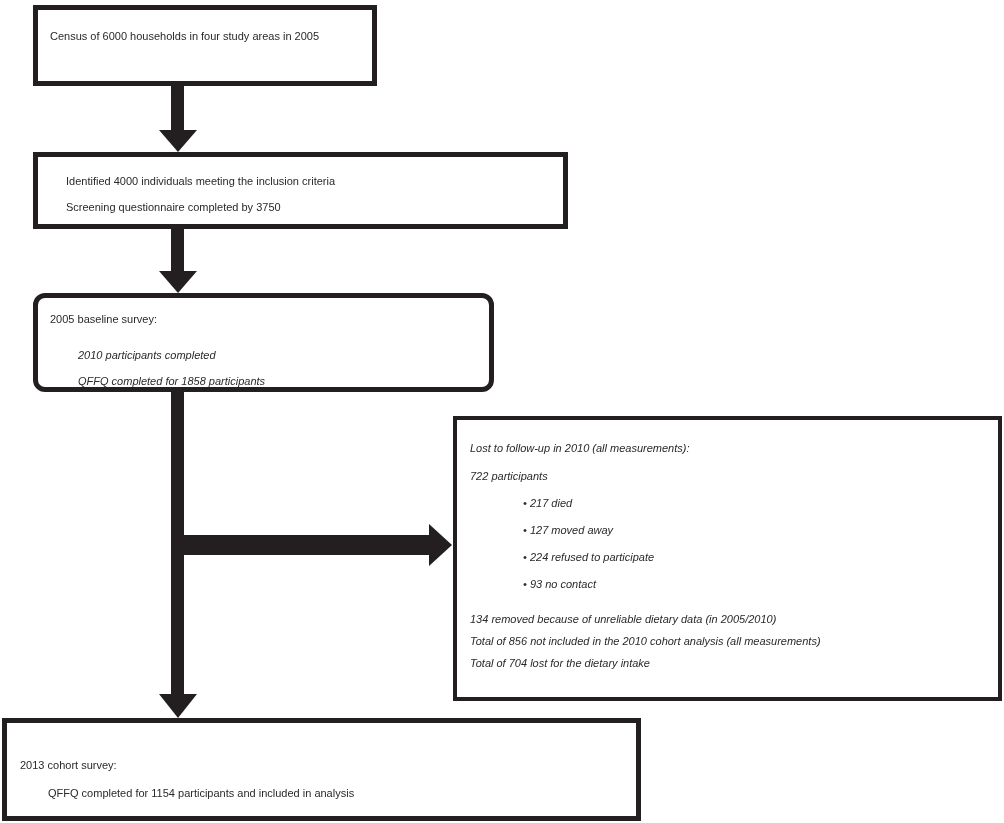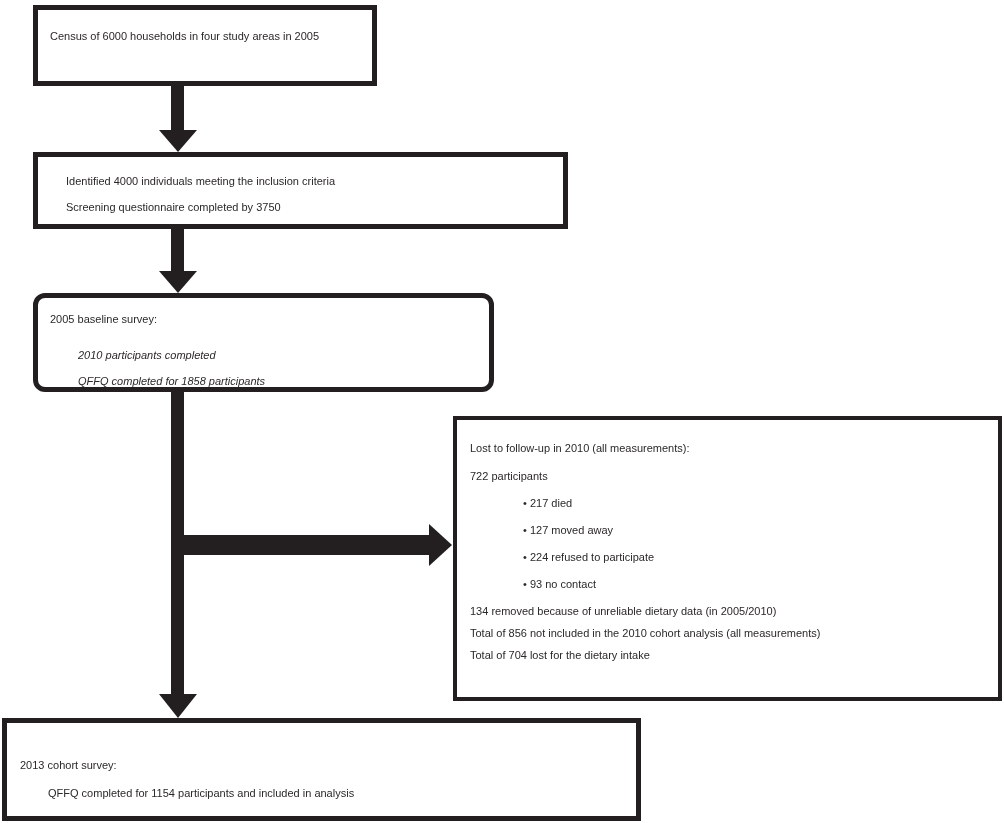--- a/index.html
+++ b/index.html
@@ -18,30 +18,30 @@
     overflow: hidden;
   }
   .fbox {
     position: absolute;
     background: #ffffff;
     border: 5px solid #231f20;
   }
   .box-census   { left: 33px;  top: 5px;   width: 344px; height: 81px;  padding: 13px 10px 0 12px; }
   .box-ident    { left: 33px;  top: 152px; width: 535px; height: 77px;  padding: 11px 10px 0 28px; }
   .box-baseline { left: 33px;  top: 293px; width: 461px; height: 99px;  padding: 8px 10px 0 12px; border-radius: 12px; }
-  .box-lost     { left: 453px; top: 416px; width: 549px; height: 285px; border-width: 4px; padding: 14px 12px 0 13px; }
+  .box-lost     { left: 453px; top: 416px; width: 549px; height: 285px; border-width: 4px; padding: 14px 12px 0 13px; font-style: italic; }
   .box-cohort   { left: 2px;   top: 718px; width: 639px; height: 103px; padding: 28px 10px 0 13px; line-height: 28px; }
 
   .indent { margin-left: 28px; }
   .baseline-details { margin-top: 10px; font-style: italic; }
 
   .box-lost .lost-line { line-height: 28px; }
   .bullet-list { margin-left: 53px; }
   .bullet-item { line-height: 27px; white-space: nowrap; }
-  .notes { margin-top: 2px; }
+  .notes { margin-top: 10px; }
   .note-line { line-height: 22px; }
 
   
   .shaft-v {
     position: absolute;
     width: 13px;
     background: #231f20;
   }
   .head-down {
     position: absolute;

